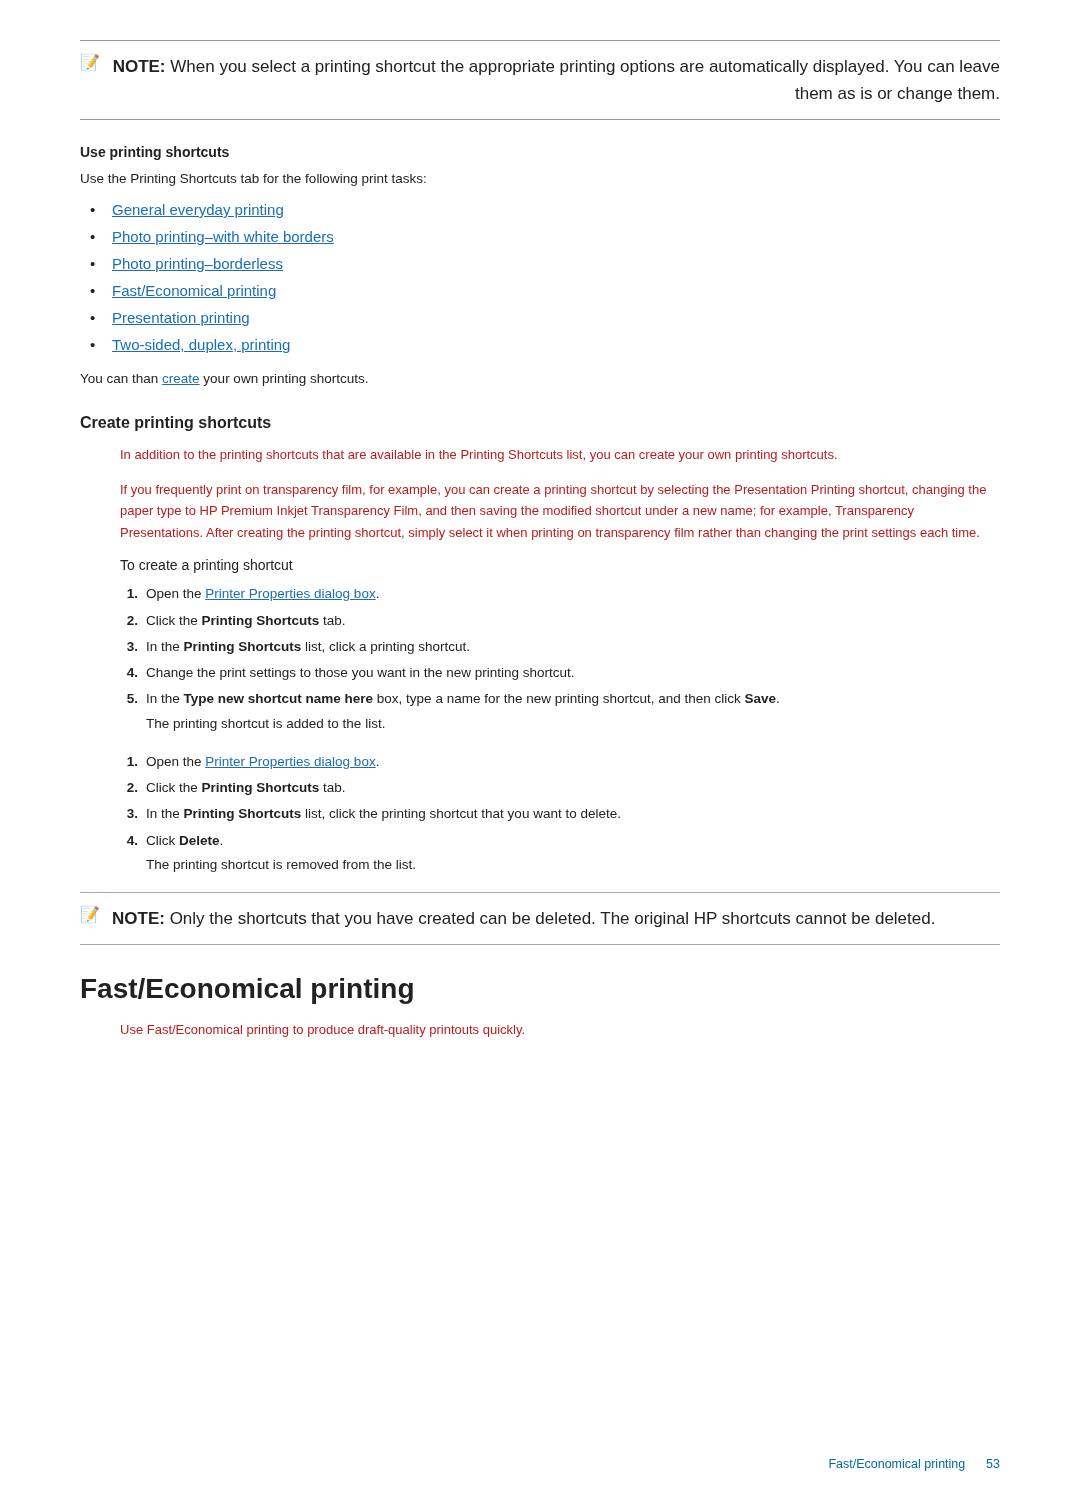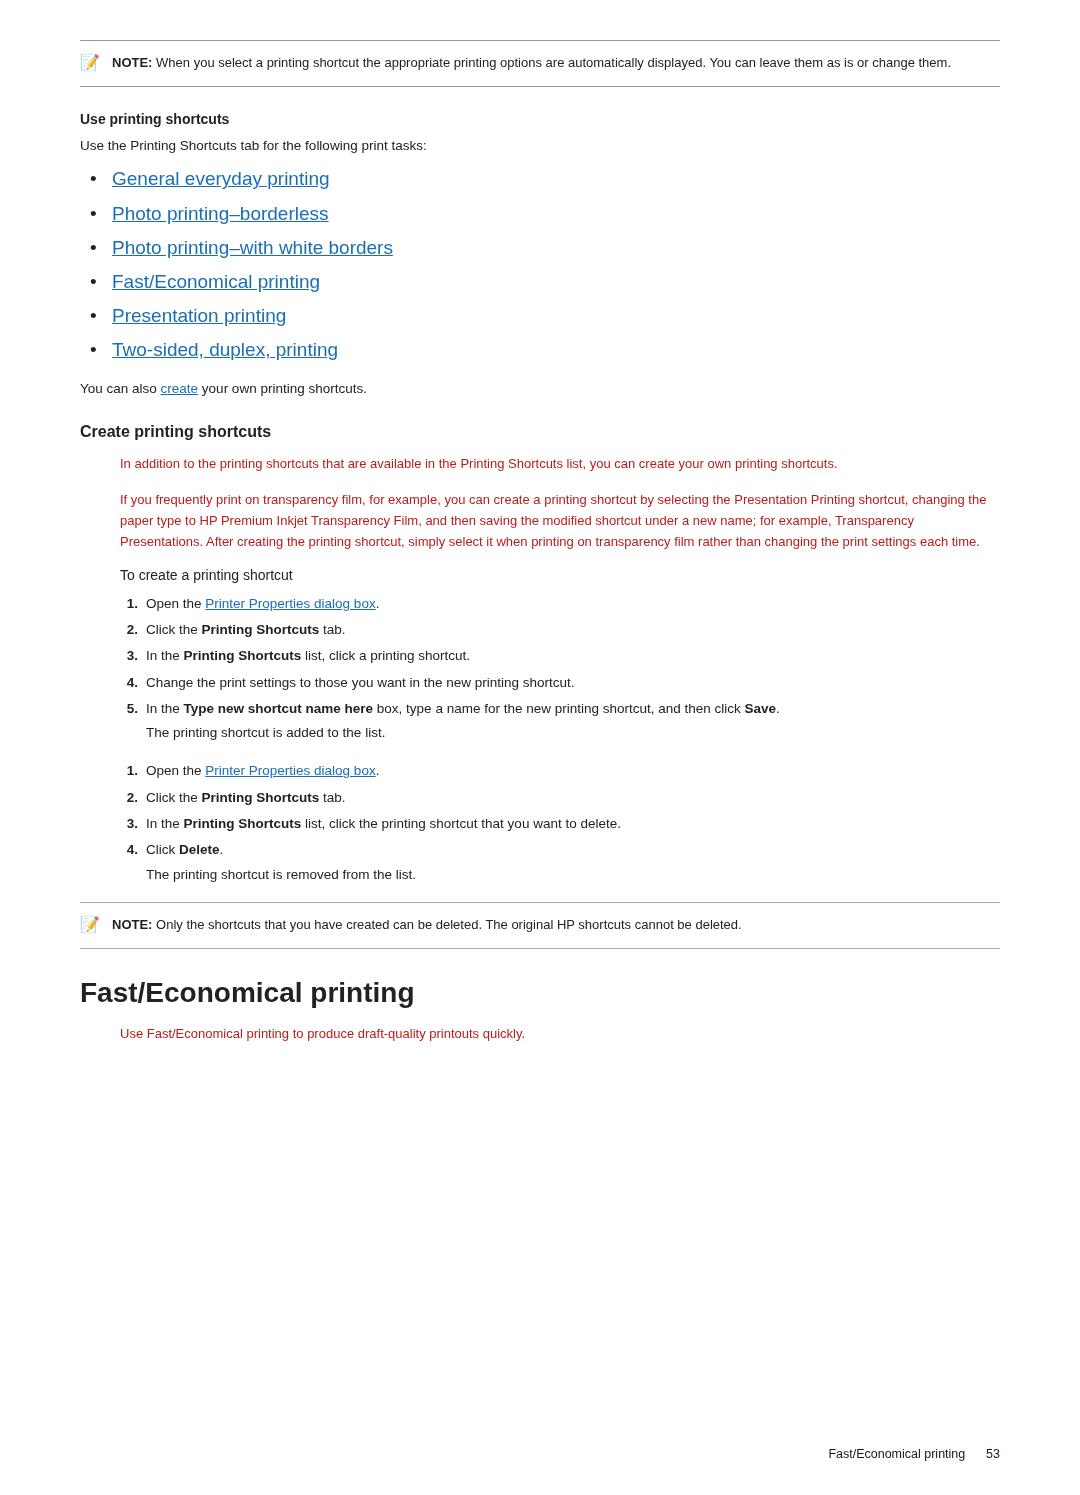--- a/index.html
+++ b/index.html
@@ -33,23 +33,24 @@
       gap: 8px;
     }
 
     .note-icon {
       font-size: 16px;
       min-width: 24px;
       color: #444;
     }
 
     .note-text {
-      font-size: 13px;
+      font-size: 17px;
       line-height: 1.6;
       color: #222;
+      text-align: right;
     }
 
     .note-label {
       font-weight: bold;
     }
 
     .section-h3 {
       font-size: 14px;
       font-weight: bold;
       margin-bottom: 8px;
@@ -63,21 +64,21 @@
       color: #222;
     }
 
     .bullet-list {
       list-style: none;
       padding: 0;
       margin: 0 0 10px 20px;
     }
 
     .bullet-list li {
-      font-size: 19px;
+      font-size: 15px;
       line-height: 1.8;
       padding-left: 12px;
       position: relative;
     }
 
     .bullet-list li::before {
       content: "•";
       position: absolute;
       left: -10px;
       color: #222;
@@ -151,29 +152,29 @@
 
     .num-sub {
       display: block;
       margin-top: 2px;
       margin-left: 0;
       font-size: 13.5px;
     }
 
     .page-footer {
       position: absolute;
-      bottom: 34px;
+      bottom: 24px;
       left: 0;
       right: 0;
       display: flex;
       justify-content: space-between;
       align-items: center;
       padding: 0 80px;
       font-size: 12.5px;
-      color: #0f172a;
+      color: #0369a1;
     }
 
     .main-heading {
       font-size: 28px;
       font-weight: bold;
       color: #222;
       margin-bottom: 14px;
       margin-top: 10px;
     }
 
@@ -198,28 +199,28 @@
       <span class="note-label">NOTE:</span>
       <span> When you select a printing shortcut the appropriate printing options are automatically displayed. You can leave them as is or change them.</span>
     </span>
   </div>
 
   <div>
     <p class="section-h3">Use printing shortcuts</p>
     <p class="section-intro">Use the Printing Shortcuts tab for the following print tasks:</p>
     <ul class="bullet-list">
       <li><a class="link" href="#">General everyday printing</a></li>
+      <li><a class="link" href="#">Photo printing–with white borders</a></li>
       <li><a class="link" href="#">Photo printing–borderless</a></li>
-      <li><a class="link" href="#">Photo printing–with white borders</a></li>
       <li><a class="link" href="#">Fast/Economical printing</a></li>
       <li><a class="link" href="#">Presentation printing</a></li>
       <li><a class="link" href="#">Two-sided, duplex, printing</a></li>
     </ul>
     <p class="also-line">
-      <span>You can also </span><a class="link" href="#">create</a><span> your own printing shortcuts.</span>
+      <span>You can than </span><a class="link" href="#">create</a><span> your own printing shortcuts.</span>
     </p>
   </div>
 
   <div class="create-shortcuts-section">
     <p class="section-h2">Create printing shortcuts</p>
     <div class="section-body">
       <p class="para">In addition to the printing shortcuts that are available in the Printing Shortcuts list, you can create your own printing shortcuts.</p>
       <p class="para">If you frequently print on transparency film, for example, you can create a printing shortcut by selecting the Presentation Printing shortcut, changing the paper type to HP Premium Inkjet Transparency Film, and then saving the modified shortcut under a new name; for example, Transparency Presentations. After creating the printing shortcut, simply select it when printing on transparency film rather than changing the print settings each time.</p>
 
       <div>

